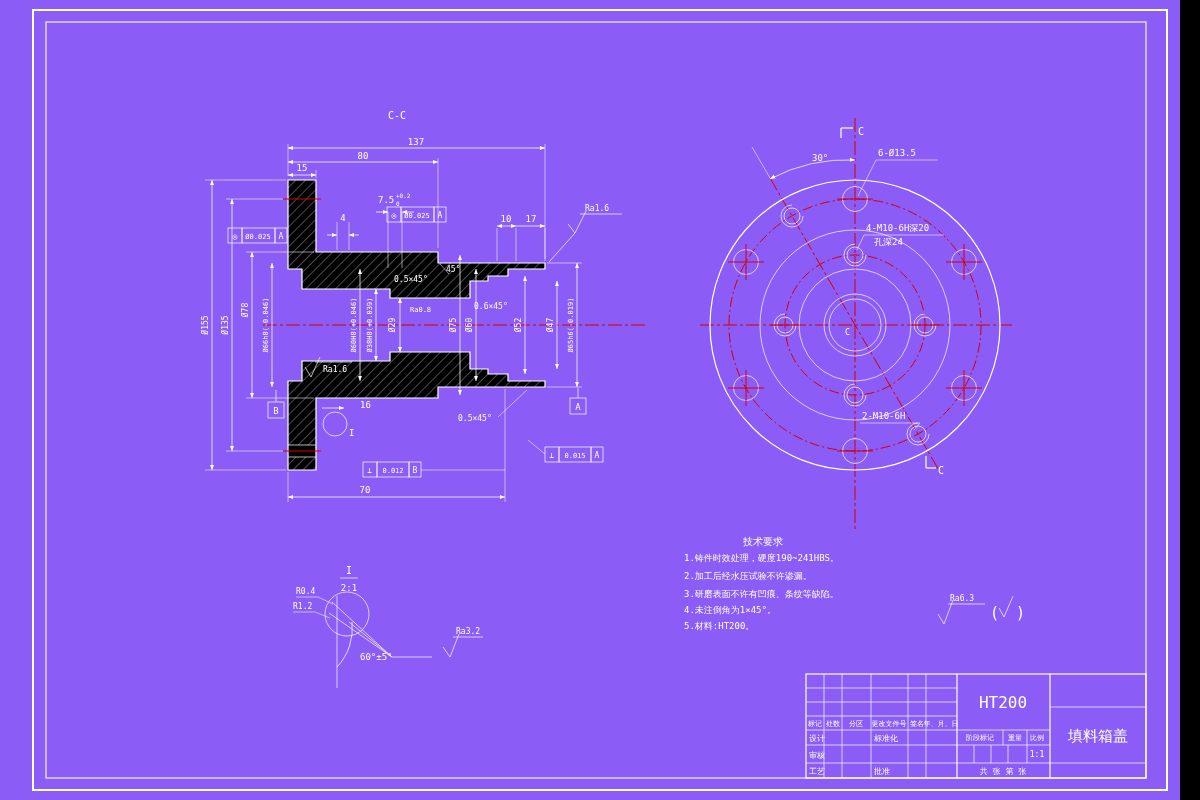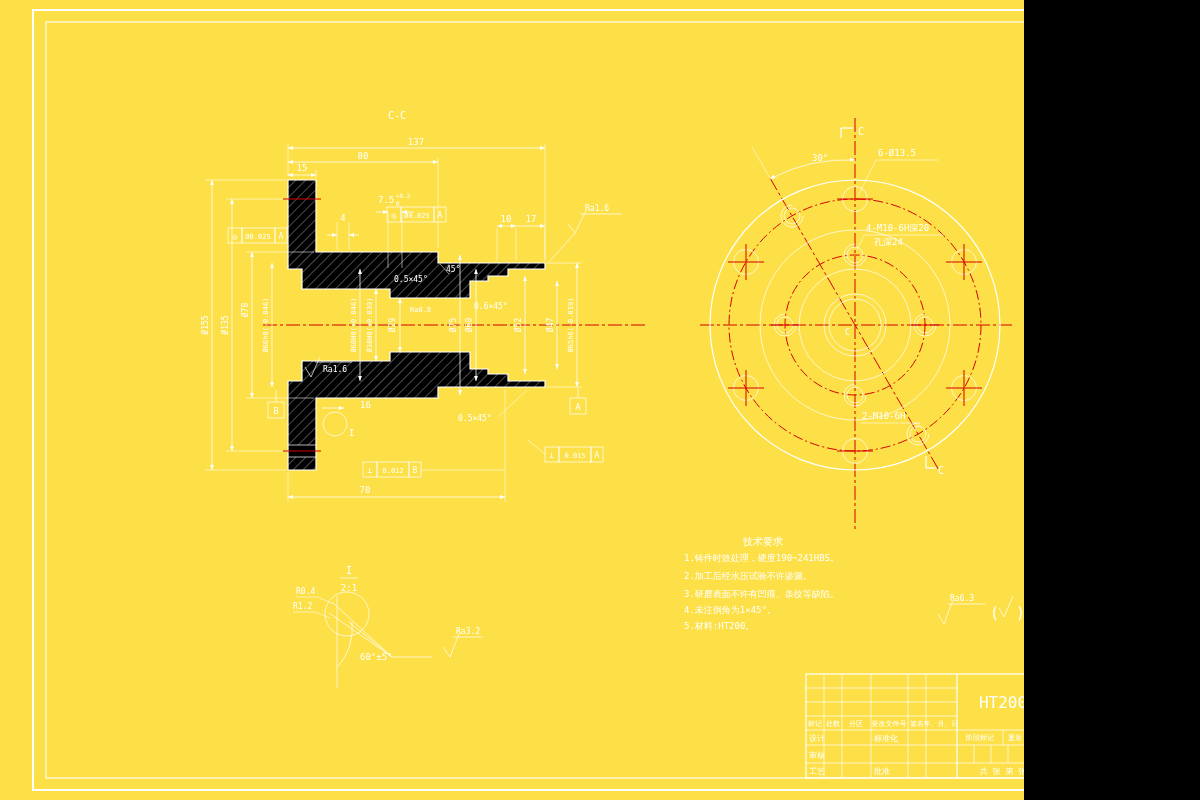--- a/index.html
+++ b/index.html
@@ -1,16 +1,16 @@
 <!DOCTYPE html>
 <html><head>
 <meta charset="utf-8">
 <style>
   html,body{margin:0;padding:0;background:#000;}
-  #stage{position:relative;width:1024px;height:800px;background:#fde047;overflow:hidden;}
+  #stage{position:relative;width:1180px;height:800px;background:#8b5cf6;overflow:hidden;}
   svg{position:absolute;left:0;top:0;}
   text{fill:#fff;font-family:"DejaVu Sans Mono","DejaVu Sans",monospace;}
   .t6{font-size:6px}.t7{font-size:7px}.t8{font-size:8px}.t9{font-size:9px}
   .t10{font-size:10px}.t15{font-size:15px}.t16{font-size:16px}
   .w{stroke:#fff;fill:none;stroke-width:1.2}
   .wthin{stroke:#fff;fill:none;stroke-width:0.7}
   .dim{stroke:#fff;fill:none;stroke-width:0.75}
   .ext{stroke:#fff;fill:none;stroke-width:0.55}
   .red{stroke:#d40000;fill:none;stroke-width:1}
   .cl{stroke:#d40000;fill:none;stroke-width:1;stroke-dasharray:14 3 3 3}

